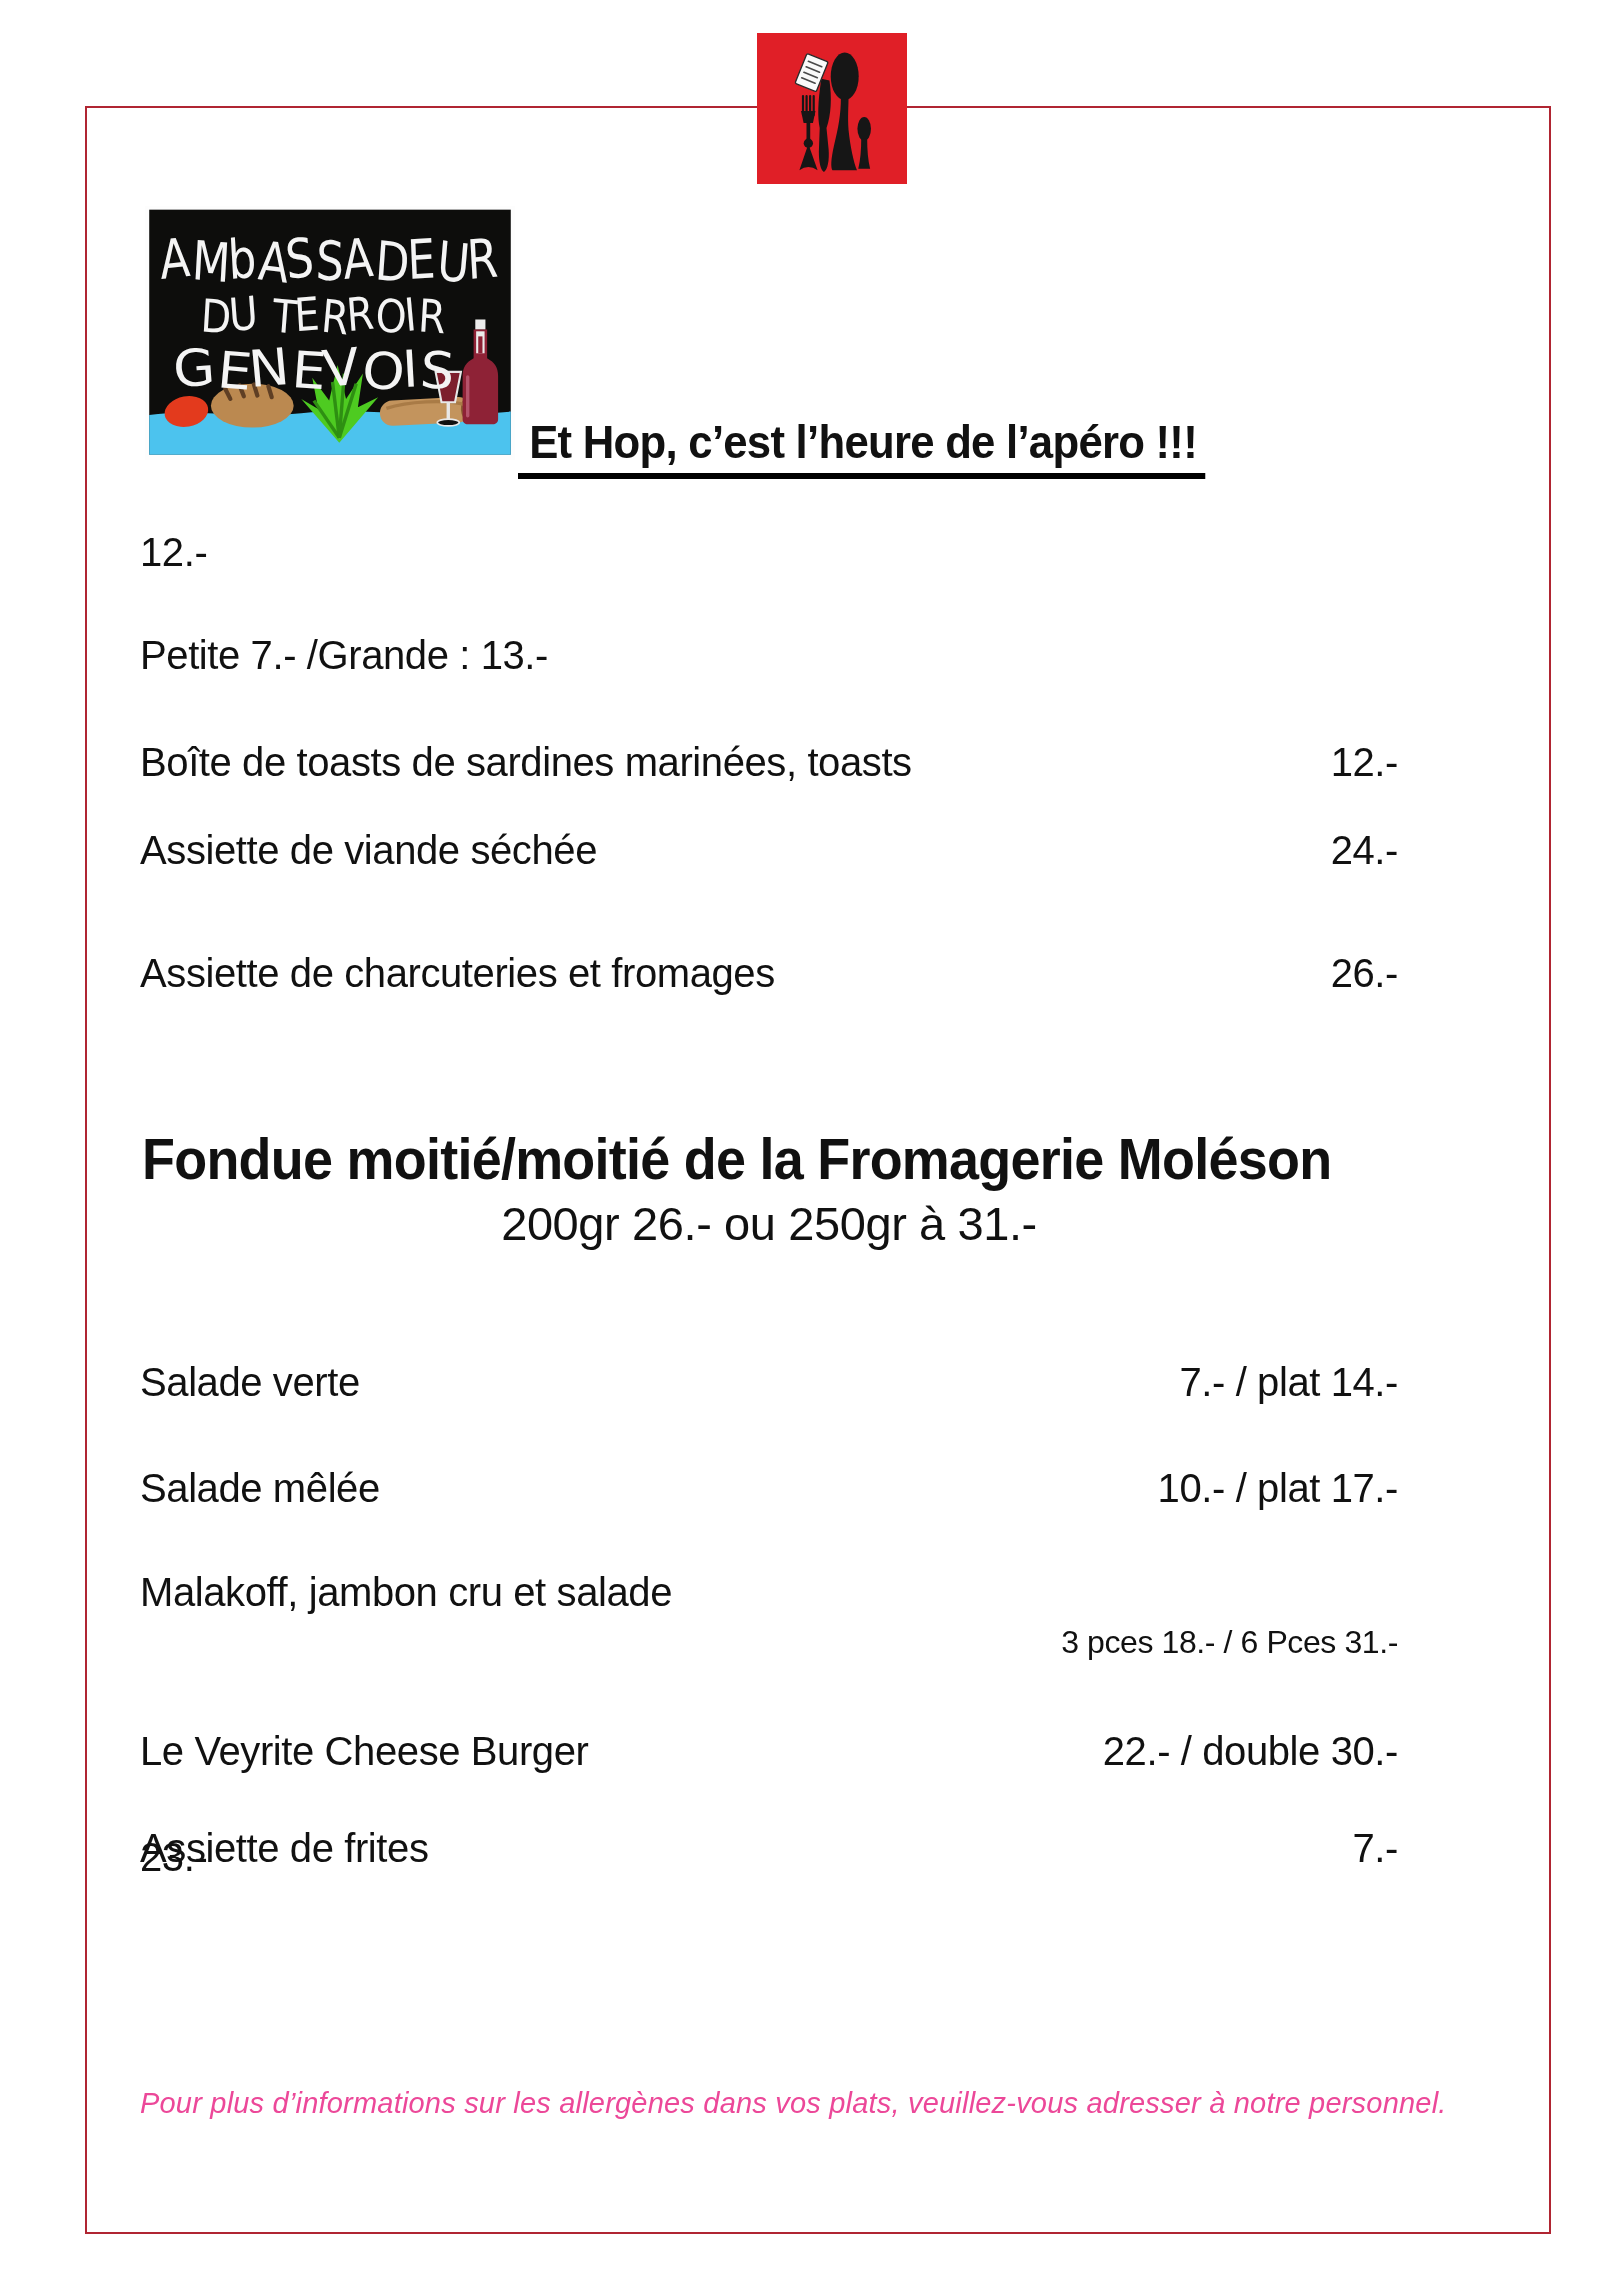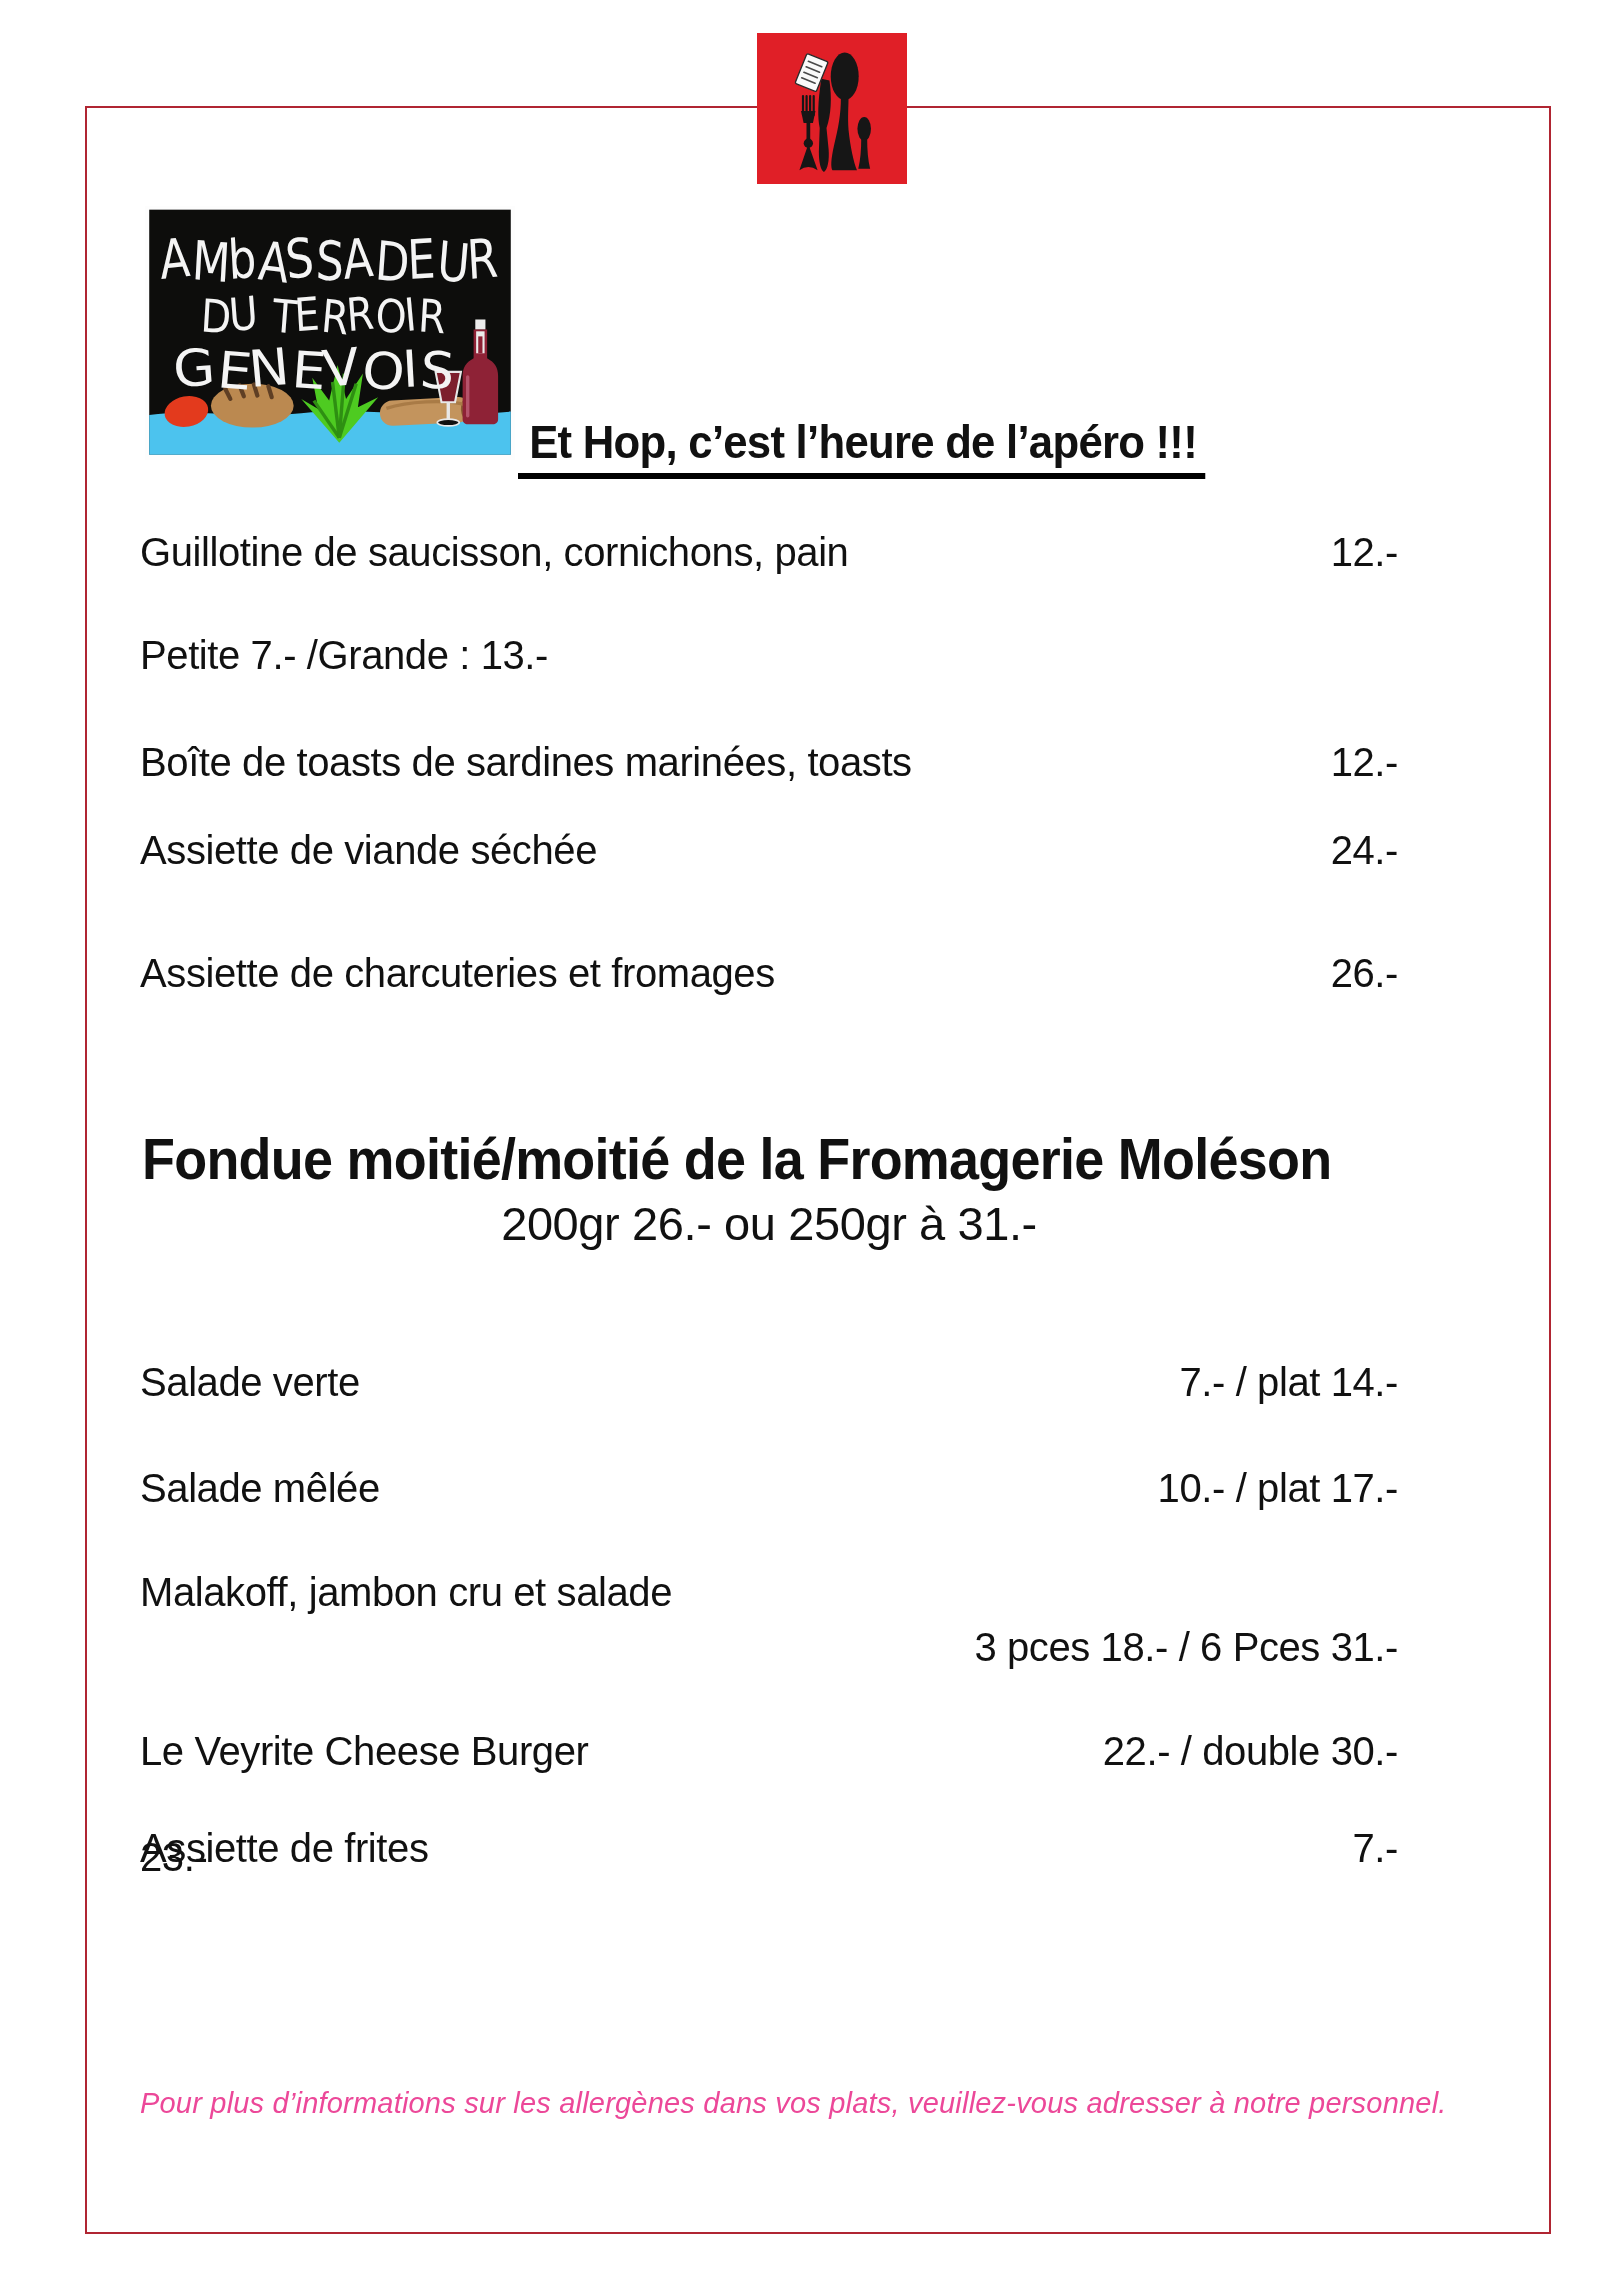--- a/index.html
+++ b/index.html
@@ -28,21 +28,21 @@
     transform:scaleX(0.93);transform-origin:left top;
     border-bottom:6px solid #000;padding:0 8.5px 4.2px 12px;
   }
   .menu-row{
     left:140px;width:1258px;z-index:3;
     display:flex;justify-content:space-between;align-items:baseline;
     font-size:40px;line-height:1.2;letter-spacing:-0.4px;white-space:nowrap;
   }
   .price-line{
     left:140px;width:1258px;z-index:3;text-align:right;
-    font-size:40px;line-height:1.2;letter-spacing:-0.4px;white-space:nowrap;
+    font-size:32px;line-height:1.2;letter-spacing:-0.4px;white-space:nowrap;
   }
   .fondue-title{
     left:142px;top:1125px;z-index:3;
     font-size:58px;font-weight:bold;letter-spacing:-0.8px;white-space:nowrap;
     transform:scaleX(0.93);transform-origin:left top;
   }
   .fondue-sub{
     left:140px;top:1196px;width:1258px;z-index:3;text-align:center;
     font-size:47px;letter-spacing:-0.4px;white-space:nowrap;
   }
@@ -151,21 +151,20 @@
       <text x="219" y="86" text-anchor="middle" font-size="64" textLength="400" lengthAdjust="spacingAndGlyphs" rotate="-5 4 -4 6 -6 3 -5 5 -3 6 -4" id="logo-l1">AMbASSADEUR</text>
       <text x="210" y="148" text-anchor="middle" font-size="54" textLength="290" lengthAdjust="spacingAndGlyphs" rotate="4 -5 0 5 -4 6 -5 3 -6 4" id="logo-l2">DU TERROIR</text>
       <text x="200" y="214" text-anchor="middle" font-size="60" textLength="330" lengthAdjust="spacingAndGlyphs" rotate="-4 5 -5 4 -6 5 -3 4" id="logo-l3">GENEVOIS</text>
     </g>
   </svg>
 </div>
 
 <div class="abs page-title">Et Hop, c’est l’heure de l’apéro !!!</div>
 
 <div class="abs menu-row" style="top:528px">
-  <span>Guillotine de saucisson, cornichons, pain</span>
   <span>12.-</span>
 </div>
 <div class="abs menu-row" style="top:631px">
   <span>Petite 7.- /Grande : 13.-</span>
 </div>
 <div class="abs menu-row" style="top:738px">
   <span>Boîte de toasts de sardines marinées, toasts</span>
   <span>12.-</span>
 </div>
 <div class="abs menu-row" style="top:826px">

